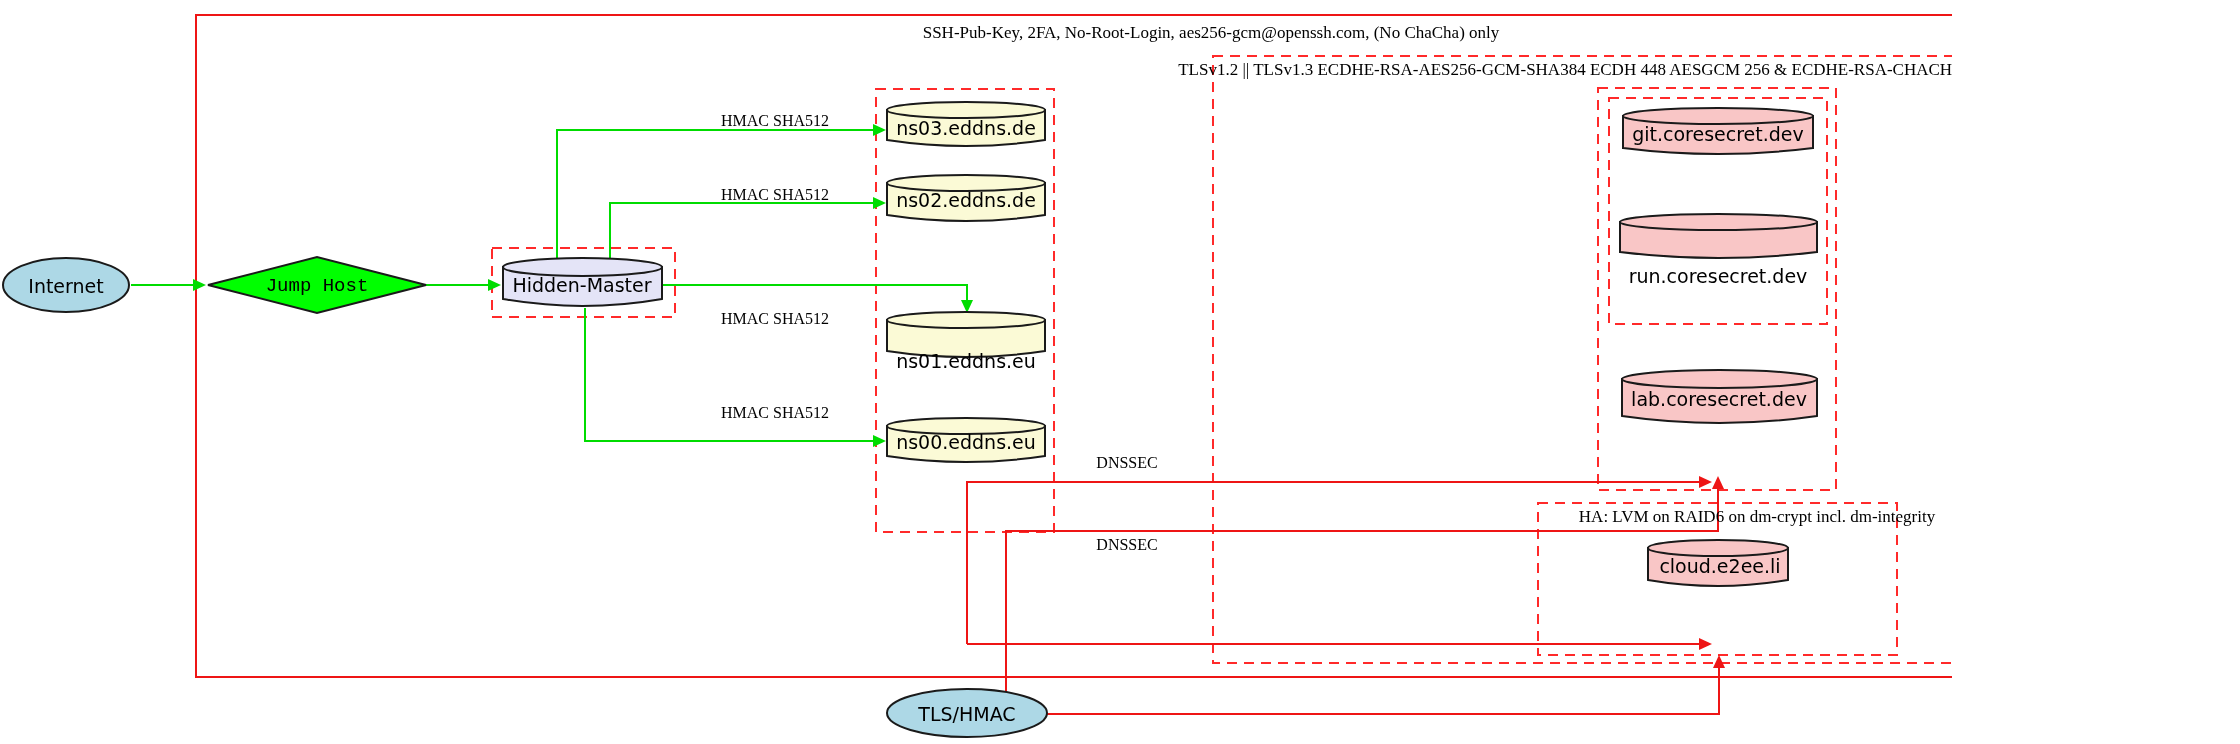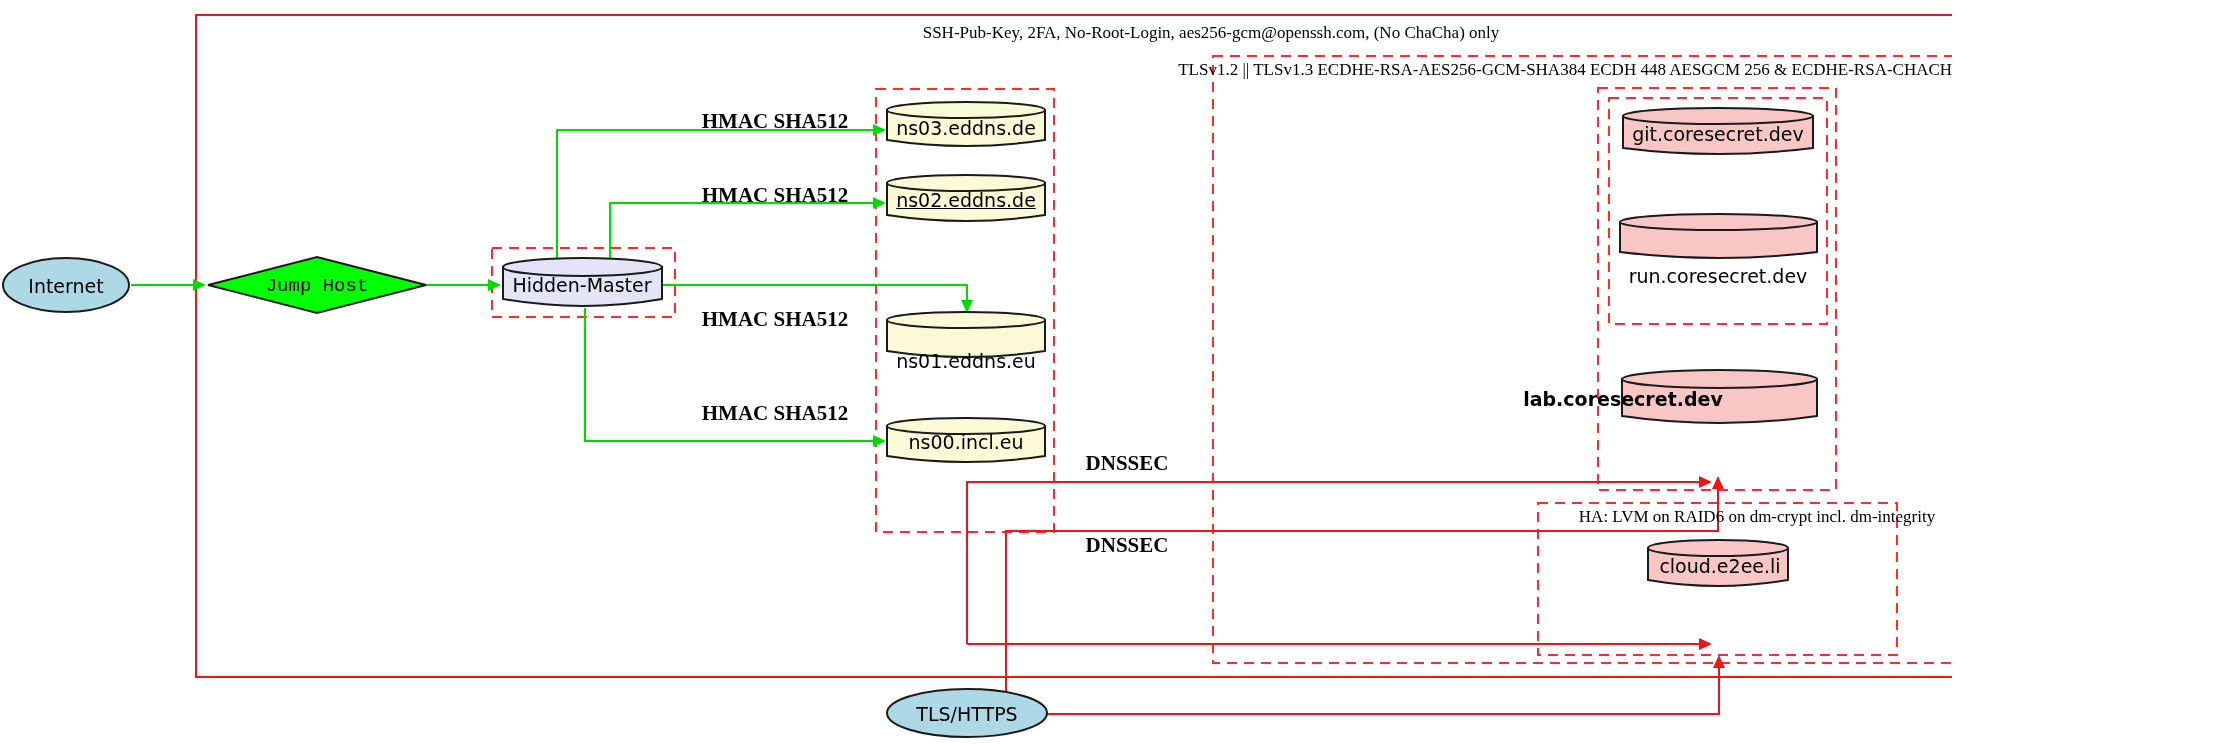--- a/index.html
+++ b/index.html
@@ -22,21 +22,21 @@
   .shape{stroke:var(--ink);stroke-width:2px;}
   .f-blue{fill:var(--lightblue);}
   .f-green{fill:var(--green_fill);}
   .f-lav{fill:var(--lavender);}
   .f-yel{fill:var(--yellow);}
   .f-pink{fill:var(--pink);}
 
   
   .lbl{position:absolute;transform:translate(-50%,-50%);white-space:nowrap;color:#000;}
   .node-lbl{font-size:19px;text-align:right;}
-  .edge-lbl{font-family:"Liberation Serif","DejaVu Serif",serif;font-size:21px;font-weight:bold;}
+  .edge-lbl{font-family:"Liberation Serif","DejaVu Serif",serif;font-size:16px;}
   .clu-lbl{font-family:"Liberation Serif","DejaVu Serif",serif;font-size:17px;}
 </style>
 </head>
 <body>
 
 <div id="stage">
 
   <svg id="wires" viewBox="0 0 2240 744">
 
     <rect class="box solid" x="196" y="15" width="2036" height="662"></rect>
@@ -120,28 +120,28 @@
   </svg>
 
   <div class="lbl clu-lbl" style="left:1211px;top:33px;">SSH-Pub-Key, 2FA, No-Root-Login, aes256-gcm@openssh.com, (No ChaCha) only</div>
   <div class="lbl clu-lbl" style="left:1714px;top:70px;">TLSv1.2 || TLSv1.3 ECDHE-RSA-AES256-GCM-SHA384 ECDH 448 AESGCM 256 &amp; ECDHE-RSA-CHACHA20-POLY1305 ECDH 448 ChaCha20 256</div>
   <div class="lbl clu-lbl" style="left:1717px;top:517px;margin-left:40px;">HA: LVM on RAID6 on dm-crypt incl. dm-integrity</div>
 
   <div class="lbl node-lbl" style="left:66px;top:286px;">Internet</div>
   <div class="lbl node-lbl" style="left:317px;top:286px;font-family:Liberation Mono, monospace;">Jump Host</div>
   <div class="lbl node-lbl" style="left:582px;top:285px;">Hidden-Master</div>
   <div class="lbl node-lbl" style="left:966px;top:128px;">ns03.eddns.de</div>
-  <div class="lbl node-lbl" style="left:966px;top:200px;text-decoration:underline;">ns02.eddns.de</div>
+  <div class="lbl node-lbl" style="left:966px;top:200px;">ns02.eddns.de</div>
   <div class="lbl node-lbl" style="left:966px;top:338px;margin-top:23px;">ns01.eddns.eu</div>
-  <div class="lbl node-lbl" style="left:966px;top:442px;">ns00.incl.eu</div>
+  <div class="lbl node-lbl" style="left:966px;top:442px;">ns00.eddns.eu</div>
   <div class="lbl node-lbl" style="left:1718px;top:134px;">git.coresecret.dev</div>
   <div class="lbl node-lbl" style="left:1718px;top:238px;margin-top:38px;">run.coresecret.dev</div>
-  <div class="lbl node-lbl" style="left:1623px;top:399px;font-weight:bold;">lab.coresecret.dev</div>
+  <div class="lbl node-lbl" style="left:1719px;top:399px;">lab.coresecret.dev</div>
   <div class="lbl node-lbl" style="left:1720px;top:566px;">cloud.e2ee.li</div>
-  <div class="lbl node-lbl" style="left:967px;top:714px;">TLS/HTTPS</div>
+  <div class="lbl node-lbl" style="left:967px;top:714px;">TLS/HMAC</div>
 
   <div class="lbl edge-lbl" style="left:775px;top:121px;">HMAC SHA512</div>
   <div class="lbl edge-lbl" style="left:775px;top:195px;">HMAC SHA512</div>
   <div class="lbl edge-lbl" style="left:775px;top:319px;">HMAC SHA512</div>
   <div class="lbl edge-lbl" style="left:775px;top:413px;">HMAC SHA512</div>
   <div class="lbl edge-lbl" style="left:1127px;top:463px;">DNSSEC</div>
   <div class="lbl edge-lbl" style="left:1127px;top:545px;">DNSSEC</div>
 
 </div>
 

